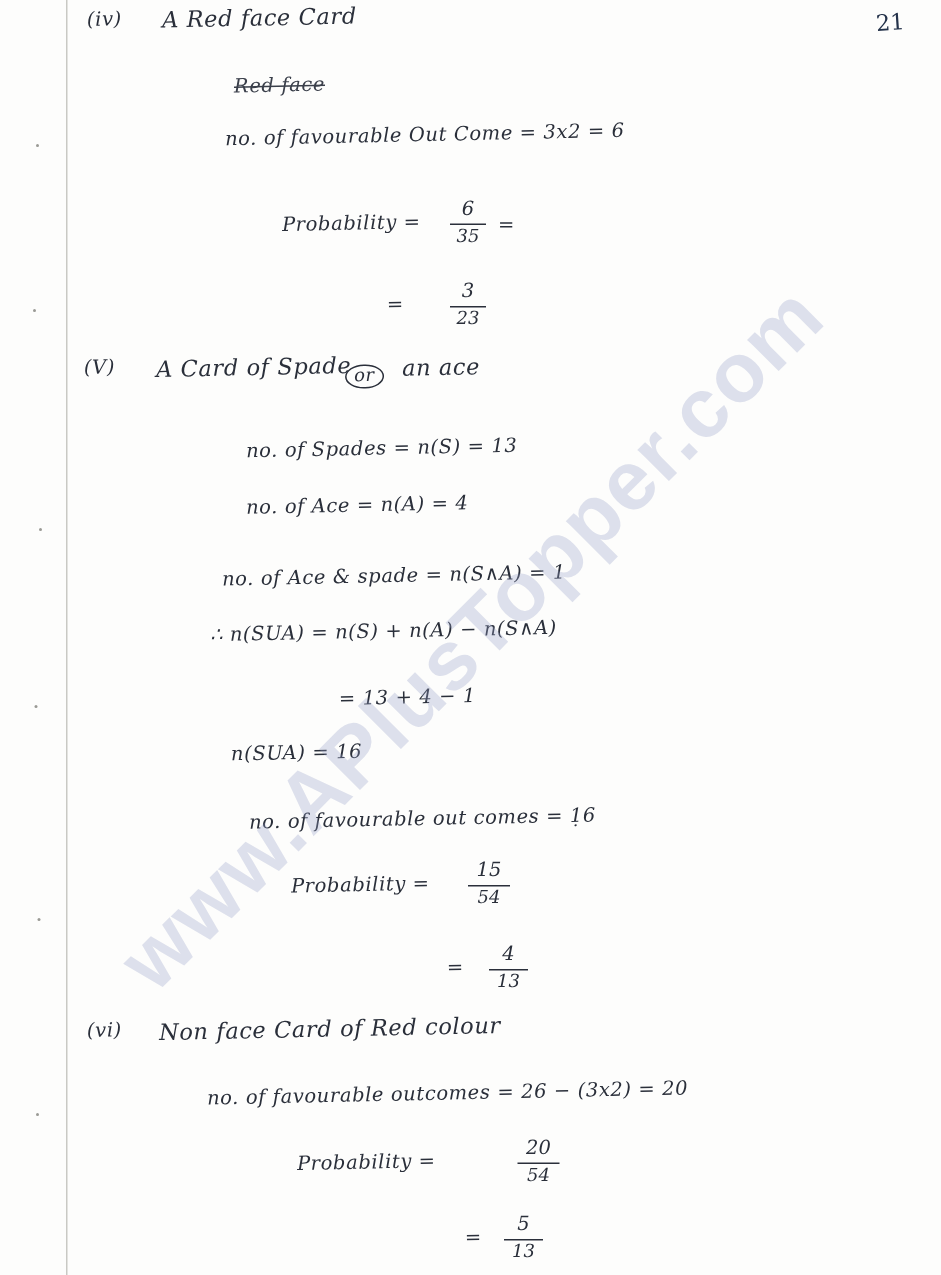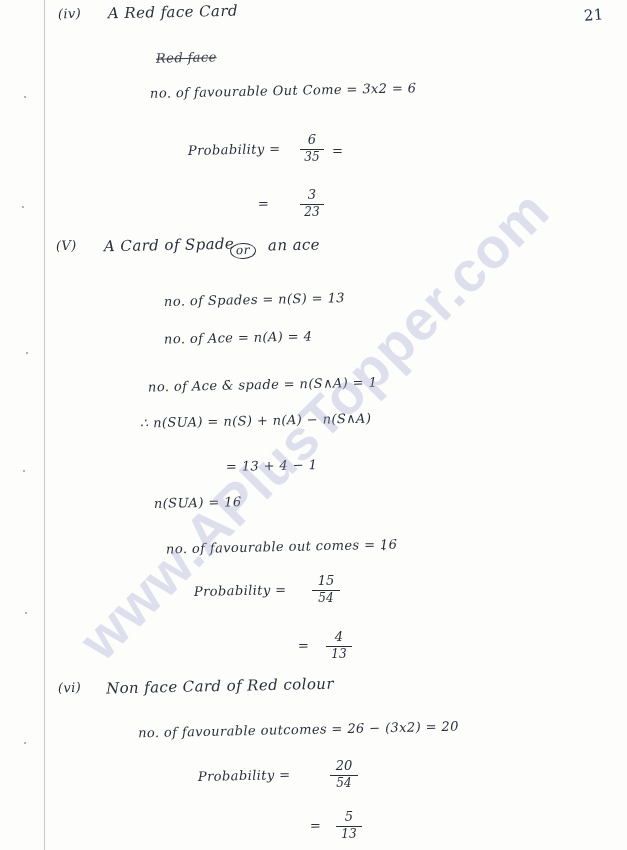--- a/index.html
+++ b/index.html
@@ -187,21 +187,21 @@
     <span class="bar"></span>
     <span class="den">13</span>
   </div>
 
   <div class="hw i s13 rot-1" style="left:58px; top:680px;">(vi)</div>
   <div class="hw i s15 rot-1" style="left:106px; top:677px;">Non face Card of  Red colour</div>
 
   <div class="hw i s13 rot-1" style="left:138px; top:722px;">no. of  favourable outcomes  =  26 − (3x2) =  20</div>
 
   <div class="hw i s13 rot-1" style="left:198px; top:768px;">Probability   =</div>
-  <div class="frac" style="left:330px; top:759px; width:28px;">
+  <div class="frac" style="left:345px; top:759px; width:28px;">
     <span class="num">20</span>
     <span class="bar"></span>
     <span class="den">54</span>
   </div>
 
   <div class="hw i s13 rot-1" style="left:310px; top:818px;">=</div>
   <div class="frac" style="left:336px; top:810px; width:26px;">
     <span class="num">5</span>
     <span class="bar"></span>
     <span class="den">13</span>

